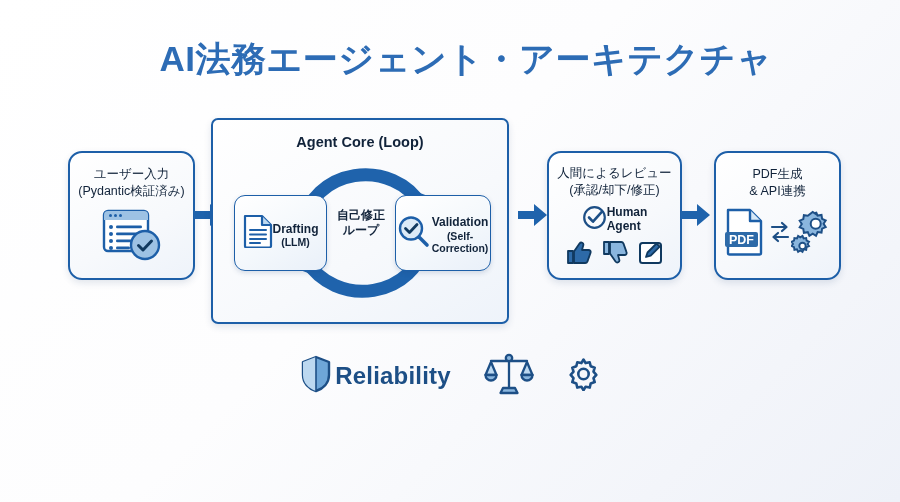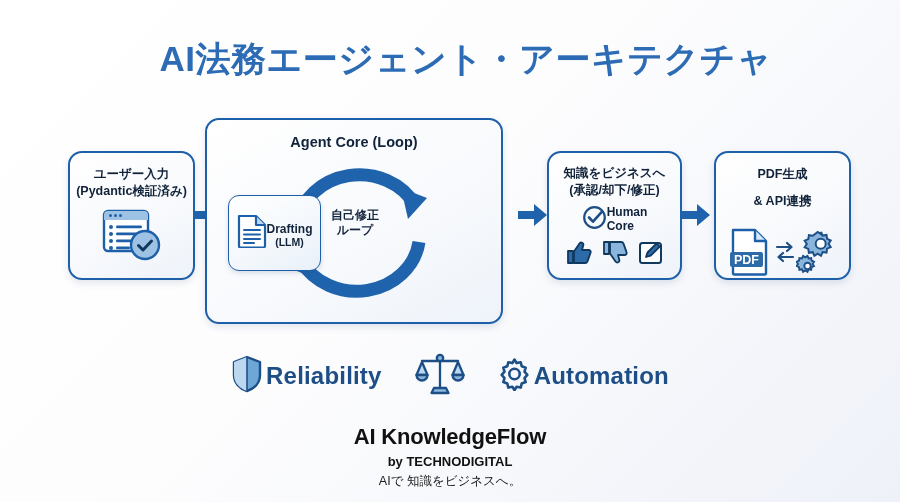--- a/index.html
+++ b/index.html
@@ -26,30 +26,30 @@
   
   .node {
     position:absolute;
     background:linear-gradient(150deg,#ffffff 0%,#f7f9fc 60%,#eef3fa 100%);
     border:2px solid #1d5fa8;
     border-radius:14px;
     box-shadow:0 3px 7px rgba(30,60,110,.13);
     display:flex; flex-direction:column; align-items:center;
   }
   .node-title {
-    font-size:12.5px; font-weight:bold; color:#11233a;
+    font-size:12.5px; font-weight:normal; color:#11233a;
     text-align:center; line-height:1.32;
     white-space:nowrap;
   }
 
   
   #node-input    { left:68px;  top:151px; width:127px; height:129px; padding-top:13px; }
-  #node-core     { left:205px; top:118px; width:298px; height:206px; }
+  #node-core     { left:211px; top:118px; width:298px; height:206px;border-radius:7px; }
   #node-review   { left:547px; top:151px; width:135px; height:129px; padding-top:12px; }
-  #node-pdf      { left:714px; top:151px; width:137px; height:129px; padding-top:13px;gap:10px; }
+  #node-pdf      { left:714px; top:151px; width:127px; height:129px; padding-top:13px; }
 
   
   .inner {
     position:absolute;
     background:linear-gradient(150deg,#ffffff 0%,#f4f8fc 55%,#e9f0f9 100%);
     border:1.6px solid #1d5fa8;
     border-radius:11px;
     box-shadow:0 2px 5px rgba(30,60,110,.16);
     display:flex; flex-direction:row; align-items:center; justify-content:center;
   }
@@ -160,47 +160,60 @@
             <line x1="7" y1="29" x2="17" y2="29"></line>
           </g>
         </svg>
       </span>
       <div class="inner-label" style="margin-top:5px;">
         <span>Drafting</span>
         <span class="small">(LLM)</span>
       </div>
     </div>
 
+    <div class="inner" id="inner-valid">
+      <span class="icon">
+        <svg width="34" height="33" viewBox="0 0 34 33">
+          <circle cx="15" cy="13.5" r="11" fill="#dbeaf7" stroke="#1d5fa8" stroke-width="2.4"></circle>
+          <path d="M9.5 13.5l4 4 7.5-8" fill="none" stroke="#10395f" stroke-width="2.8" stroke-linecap="round" stroke-linejoin="round"></path>
+          <line x1="23" y1="22" x2="31" y2="30" stroke="#1d5fa8" stroke-width="3.6" stroke-linecap="round"></line>
+        </svg>
+      </span>
+      <div class="inner-label" style="margin-top:4px;">
+        <span>Validation</span>
+        <span class="small">(Self-Correction)</span>
+      </div>
+    </div>
 
     <div class="loop-label">
       <span>自己修正</span><br>
       <span>ループ</span>
     </div>
   </div>
 
   <span class="conn icon" id="conn2">
     <svg width="30" height="26" viewBox="0 0 30 26">
       <path d="M0 9h16V2l13 11-13 11v-7H0z" fill="#1f63ac"></path>
     </svg>
   </span>
 
   <div class="node" id="node-review">
-    <div class="node-title">知識をビジネスへ</div>
+    <div class="node-title">人間によるレビュー</div>
     <div class="node-title">(承認/却下/修正)</div>
 
     <div style="display:flex;align-items:center;margin-top:7px;">
       <span class="icon">
         <svg width="25" height="25" viewBox="0 0 25 25">
           <circle cx="12.5" cy="12.5" r="10.3" fill="none" stroke="#1d4f86" stroke-width="2.2"></circle>
           <path d="M7 12.5l4 4.2 9-10" fill="none" stroke="#1d4f86" stroke-width="2.6" stroke-linecap="round" stroke-linejoin="round"></path>
         </svg>
       </span>
       <div style="font-size:12px;font-weight:bold;color:#11233a;line-height:1.15;">
         <span>Human</span><br>
-        <span>Core</span>
+        <span>Agent</span>
       </div>
     </div>
 
     <div style="display:flex;align-items:center;gap:9px;margin-top:6px;">
       <span class="icon">
         <svg width="27" height="25" viewBox="0 0 27 25">
           <path d="M2 11h5v12H2z" fill="#2d6aa8" stroke="#10395f" stroke-width="1.8" stroke-linejoin="round"></path>
           <path d="M8 11.5l5.5-8c1.6-2 4.5-.6 3.8 1.8L16 10h6.5c1.6 0 2.6 1.4 2 2.9l-3 8.5c-.4 1-1.3 1.6-2.3 1.6H8z" fill="#2d6aa8" stroke="#10395f" stroke-width="1.8" stroke-linejoin="round"></path>
         </svg>
       </span>
@@ -295,23 +308,17 @@
 
     <div class="badge">
       <span class="icon">
         <svg width="33" height="34" viewBox="0 0 33 34">
           <g fill="none" stroke="#1d4f86" stroke-width="2.6" stroke-linejoin="round">
             <path d="M16.5 2.5l2.1 3.6 4.1-.9 1 4.1 4 1.4-1.2 4 2.8 3.2-2.8 3.2 1.2 4-4 1.4-1 4.1-4.1-.9-2.1 3.6-2.1-3.6-4.1.9-1-4.1-4-1.4 1.2-4-2.8-3.2 2.8-3.2-1.2-4 4-1.4 1-4.1 4.1.9z"></path>
             <circle cx="16.5" cy="17" r="5.2"></circle>
           </g>
         </svg>
       </span>
-      <span class="badge-text">Automation</span>
-    </div>
-  </div>
-
-  <div class="footer">
-    <div class="brand">AI KnowledgeFlow</div>
-    <div class="by">by TECHNODIGITAL</div>
-    <div class="tagline">AIで 知識をビジネスへ。</div>
-  </div>
+    </div>
+  </div>
+
 
 </div>
 
 </body></html>

